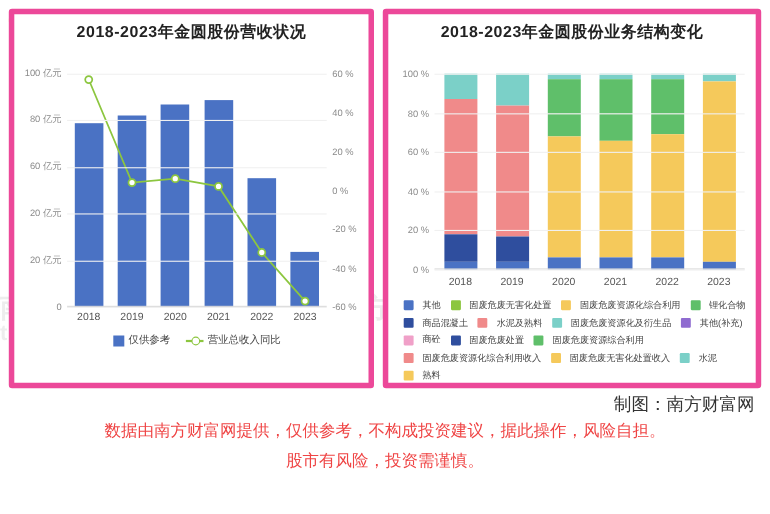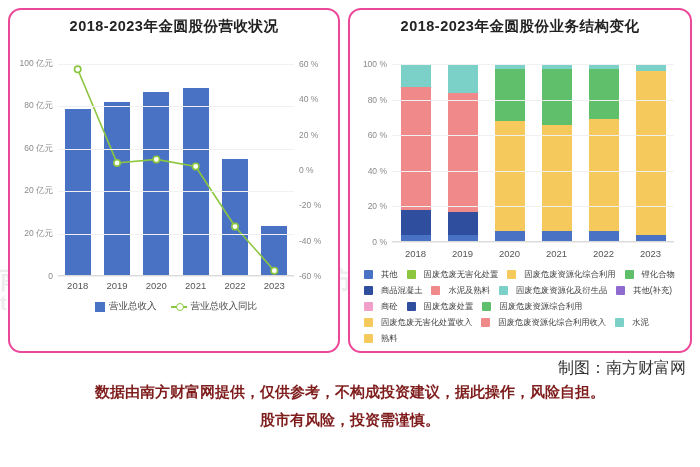--- a/index.html
+++ b/index.html
@@ -22,22 +22,22 @@
   }
   .wm-light{color:rgba(190,190,190,.28);}
   .wm-yellow{color:rgba(240,200,90,.45);font-size:58px;}
   .panels{
     position:absolute;left:8px;top:8px;
     width:684px;height:345px;
     display:flex;gap:8px;
   }
   .panel{
     background:#fff;
-    border:2px solid #ec4899;
-    border-radius:13px;
+    border:5px solid #ec4899;
+    border-radius:3px;
     position:relative;
     box-sizing:border-box;
   }
   .panel-left{width:332px;}
   .panel-right{width:344px;}
   .panel-title{
     text-align:center;
     font-size:14.5px;
     font-weight:bold;
     color:#222;
@@ -111,23 +111,23 @@
   .legend-right .lg-item{margin-right:9px;margin-bottom:3px;}
   .lg-dot{width:9px;height:9px;display:inline-block;border-radius:1px;}
   .credit{
     position:absolute;right:14px;top:358px;
     font-size:16px;color:#333;
   }
   .disclaimer{
     position:absolute;left:0;right:0;top:378px;
     text-align:center;
     font-size:15px;
-    color:#7f1d1d;
+    color:#ef4444;
     line-height:28px;
-    font-weight:700;
+    font-weight:400;
   }
 </style>
 </head>
 <body>
 
 <div id="watermark-layer">
     <div class="watermark wm-yellow" style="left: 8px; top: 8px; font-size: 30px;">南方财富网</div>
     <div class="watermark wm-light" style="left: 30px; top: 44px; font-size: 22px;">money.com</div>
     <div class="watermark wm-yellow" style="left: 470px; top: 8px; font-size: 30px;">南方财富</div>
     <div class="watermark wm-light" style="left: 520px; top: 44px; font-size: 22px;">outhmoney</div>
@@ -198,21 +198,21 @@
           <span>2018</span>
           <span>2019</span>
           <span>2020</span>
           <span>2021</span>
           <span>2022</span>
           <span>2023</span>
         </div>
       <div class="legend-left">
         <div class="lg-item">
           <span class="lg-sq"></span>
-          <span>营业总收入</span>
+          <span>仅供参考</span>
         </div>
         <div class="lg-item">
           <span class="lg-line"></span>
           <span>营业总收入同比</span>
         </div>
       </div>
     </div>
   </div>
 
   <div class="panel panel-right">
@@ -332,26 +332,26 @@
           </div>
           <div class="lg-item">
             <span class="lg-dot" style="background: rgb(47, 78, 158);"></span>
             <span style="margin-left: 4px;">固废危废处置</span>
           </div>
           <div class="lg-item">
             <span class="lg-dot" style="background: rgb(95, 191, 106);"></span>
             <span style="margin-left: 4px;">固废危废资源综合利用</span>
           </div>
           <div class="lg-item">
+            <span class="lg-dot" style="background: rgb(240, 138, 138);"></span>
+            <span style="margin-left: 4px;">固废危废资源化综合利用收入</span>
+          </div>
+          <div class="lg-item">
             <span class="lg-dot" style="background: rgb(245, 201, 91);"></span>
             <span style="margin-left: 4px;">固废危废无害化处置收入</span>
-          </div>
-          <div class="lg-item">
-            <span class="lg-dot" style="background: rgb(240, 138, 138);"></span>
-            <span style="margin-left: 4px;">固废危废资源化综合利用收入</span>
           </div>
           <div class="lg-item">
             <span class="lg-dot" style="background: rgb(123, 208, 200);"></span>
             <span style="margin-left: 4px; text-align: right;">水泥</span>
           </div>
           <div class="lg-item">
             <span class="lg-dot" style="background: rgb(245, 201, 91);"></span>
             <span style="margin-left: 4px; font-family: Liberation Serif, serif;">熟料</span>
           </div>
         </div>

